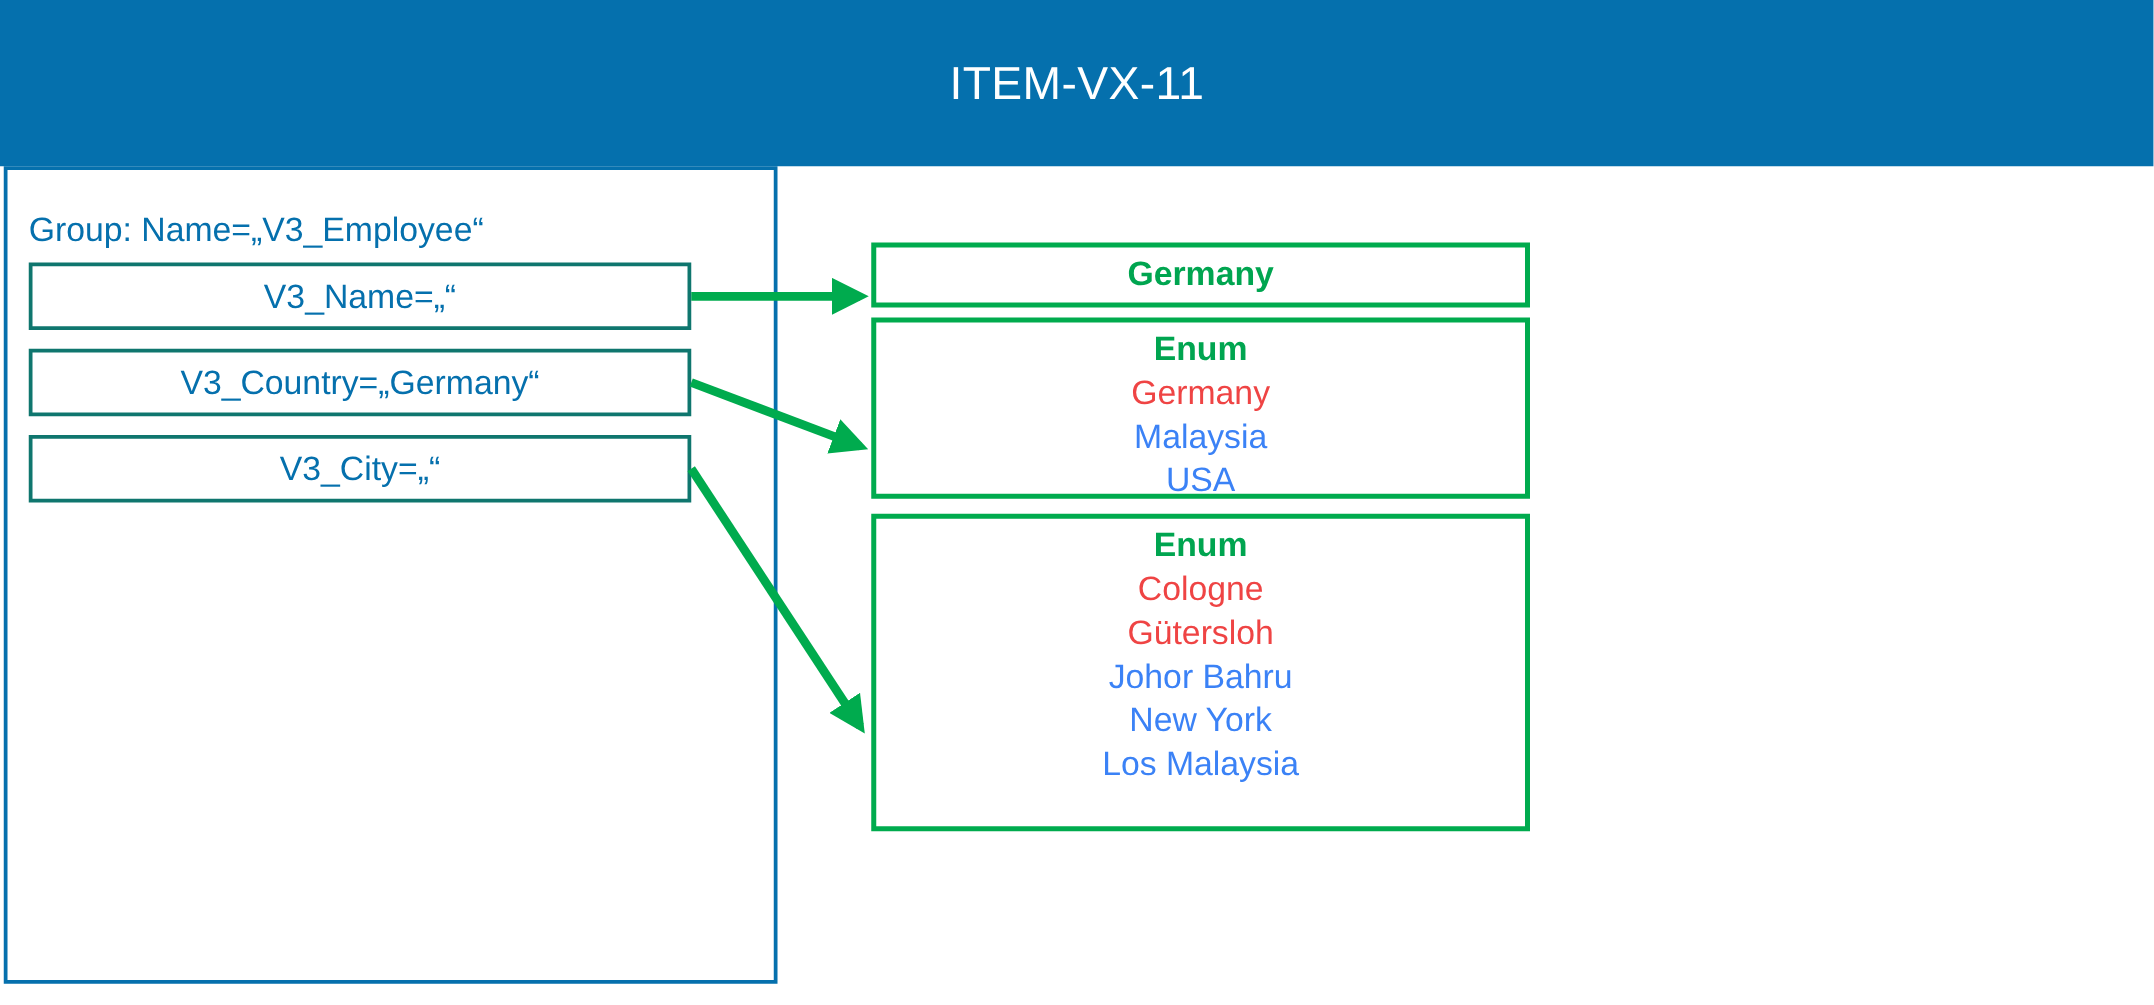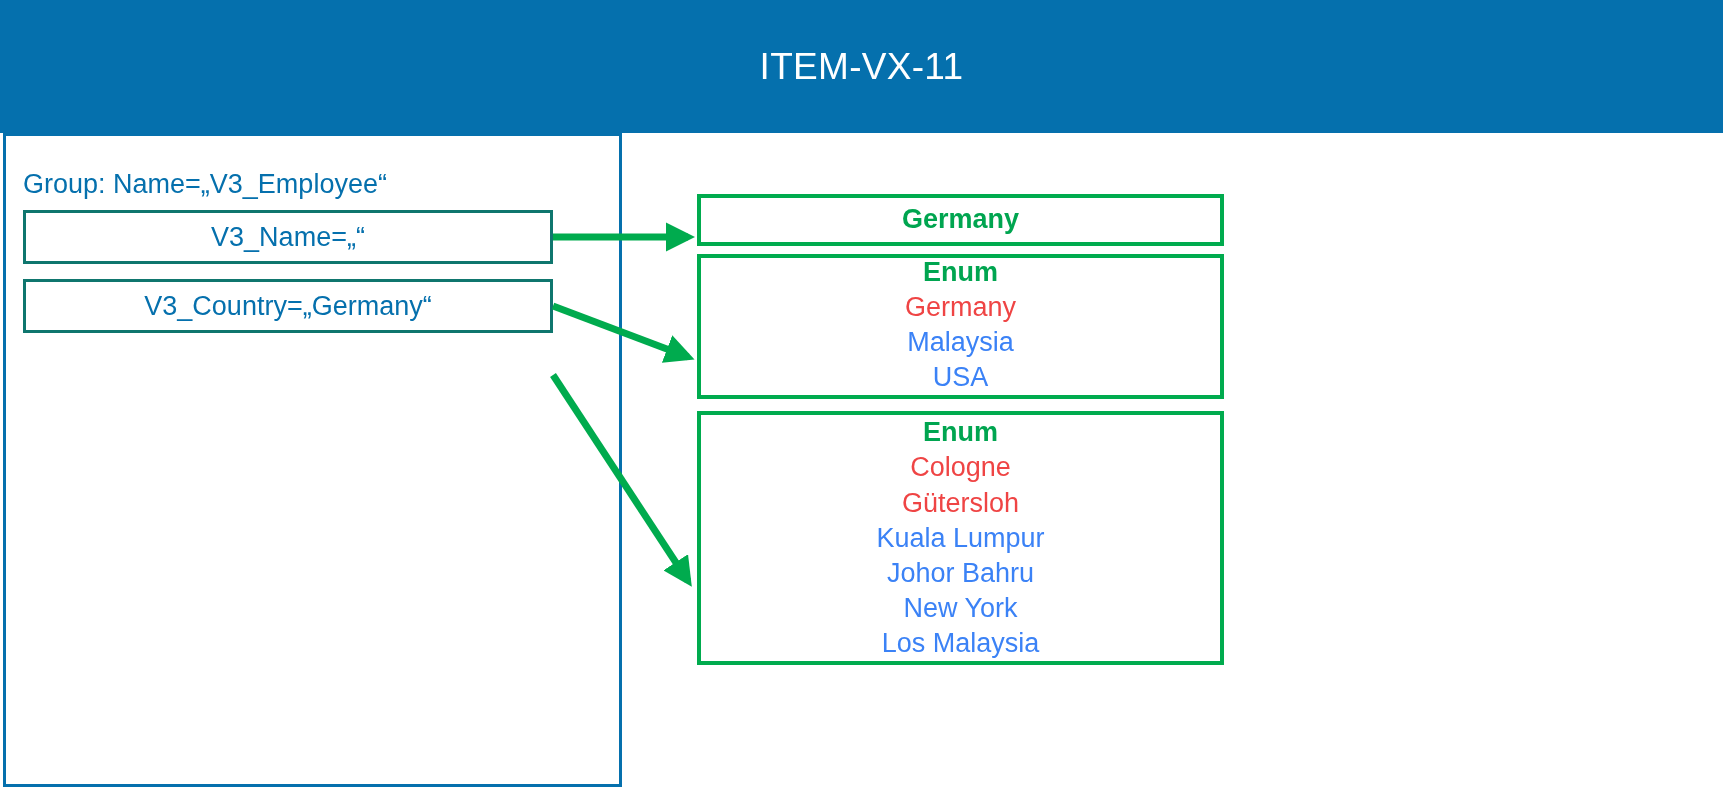--- a/index.html
+++ b/index.html
@@ -91,21 +91,21 @@
   .type-box {
     position: absolute;
     left: 697px;
     width: 527px;
     border: 4px solid #00AB4E;
     box-sizing: border-box;
     background: #ffffff;
     display: flex;
     flex-direction: column;
     align-items: center;
-    justify-content: flex-end;
+    justify-content: flex-start;
     padding-top: 4px;
     box-sizing: border-box;
   }
   .type-box.t1 { top: 194px; height: 52px; justify-content: center; padding-top: 0; }
   .type-box.t2 { top: 254px; height: 145px; }
   .type-box.t3 { top: 411px; height: 254px; }
 
   .type-title {
     color: #00A550;
     font-size: 27px;
@@ -145,37 +145,39 @@
   <div class="group-label">Group: Name=„V3_Employee“</div>
 
   <div class="field-box f1">
     <span>V3_Name=„“</span>
   </div>
 
   <div class="field-box f2">
     <span>V3_Country=„Germany“</span>
   </div>
 
+  <div class="field-box f3">
+    <span>V3_City=„“</span>
+  </div>
 
   <div class="type-box t1">
     <span class="type-title">Germany</span>
   </div>
 
   <div class="type-box t2">
     <span class="type-title">Enum</span>
     <span class="enum-val active">Germany</span>
     <span class="enum-val inactive">Malaysia</span>
     <span class="enum-val inactive">USA</span>
   </div>
 
   <div class="type-box t3">
     <span class="type-title">Enum</span>
     <span class="enum-val active">Cologne</span>
     <span class="enum-val active">Gütersloh</span>
-    <span class="enum-val inactive">Kuala Lumpur</span>
     <span class="enum-val inactive">Johor Bahru</span>
     <span class="enum-val inactive">New York</span>
     <span class="enum-val inactive">Los Malaysia</span>
   </div>
 
   <svg class="arrow-layer" viewBox="0 0 1723 804">
     <defs>
       <marker id="arrowhead" markerWidth="4.2" markerHeight="4.2" refX="3.2" refY="2.1" orient="auto" markerUnits="strokeWidth">
         <path d="M0,0 L4.2,2.1 L0,4.2 z" fill="#00AB4E"></path>
       </marker>

